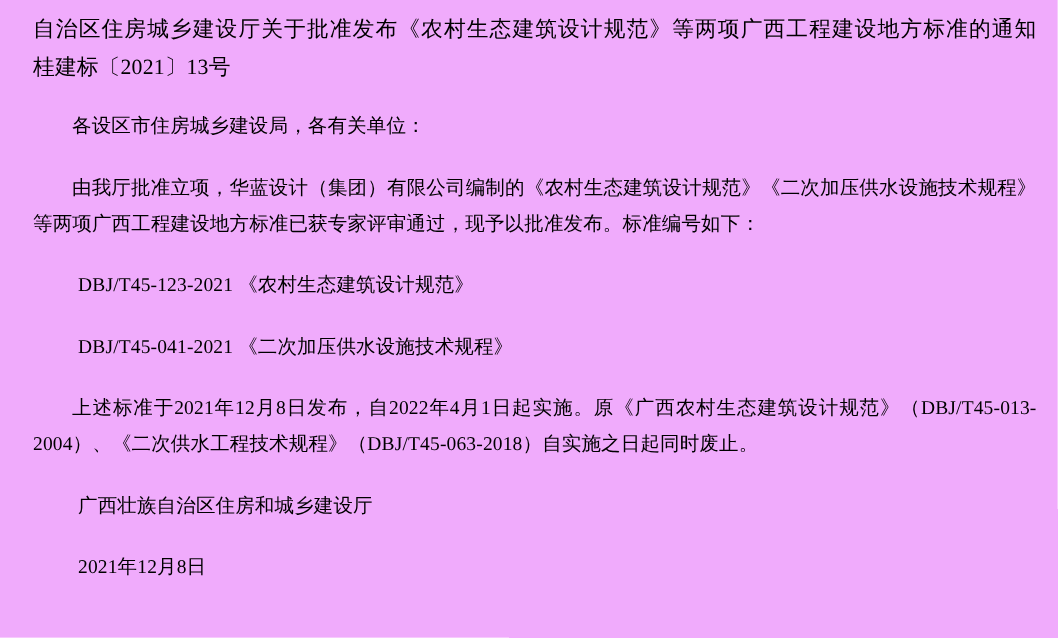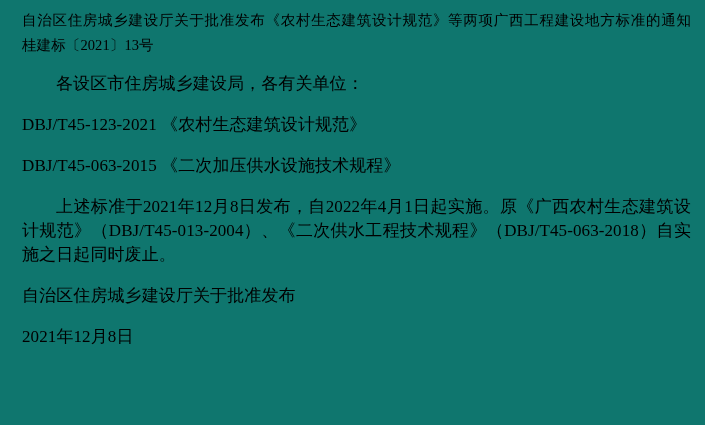--- a/index.html
+++ b/index.html
@@ -12,63 +12,65 @@
     background: #ffffff;
     font-family: "Liberation Serif", "DejaVu Serif", serif;
     color: #000000;
     overflow: hidden;
   }
   .page {
     box-sizing: border-box;
     width: 705px;
     height: 425px;
     padding: 8px 14px 0 22px;
-    background: #0f766e;
+    background: #f0abfc;
   }
   .doc-title {
     font-size: 14.5px;
     line-height: 25px;
     text-align: justify;
     text-justify: inter-ideograph;
     margin: 0 0 14px 0;
     letter-spacing: 0.1px;
   }
   .para {
-    font-size: 17px;
+    font-size: 13px;
     line-height: 24px;
     text-align: justify;
     text-justify: inter-ideograph;
     margin: 0 0 17px 0;
     text-indent: 2em;
     letter-spacing: 0.1px;
   }
   .para.no-indent {
     text-indent: 0;
+    margin-left: 30px;
   }
   .std-line {
     text-indent: 2em;
   }
   .sig {
     text-indent: 2em;
   }
 </style>
 </head>
 <body>
 
 <div class="page">
 
   <div class="doc-title">自治区住房城乡建设厅关于批准发布《农村生态建筑设计规范》等两项广西工程建设地方标准的通知　桂建标〔2021〕13号</div>
 
   <div class="para">各设区市住房城乡建设局，各有关单位：</div>
 
+  <div class="para">由我厅批准立项，华蓝设计（集团）有限公司编制的《农村生态建筑设计规范》《二次加压供水设施技术规程》等两项广西工程建设地方标准已获专家评审通过，现予以批准发布。标准编号如下：</div>
 
   <div class="para no-indent std-line">DBJ/T45-123-2021 《农村生态建筑设计规范》</div>
 
-  <div class="para no-indent std-line">DBJ/T45-063-2015 《二次加压供水设施技术规程》</div>
+  <div class="para no-indent std-line">DBJ/T45-041-2021 《二次加压供水设施技术规程》</div>
 
   <div class="para">上述标准于2021年12月8日发布，自2022年4月1日起实施。原《广西农村生态建筑设计规范》（DBJ/T45-013-2004）、《二次供水工程技术规程》（DBJ/T45-063-2018）自实施之日起同时废止。</div>
 
 
-  <div class="para no-indent sig">自治区住房城乡建设厅关于批准发布</div>
+  <div class="para no-indent sig">广西壮族自治区住房和城乡建设厅</div>
 
   <div class="para no-indent sig">2021年12月8日</div>
 
 </div>
 
 </body></html>

